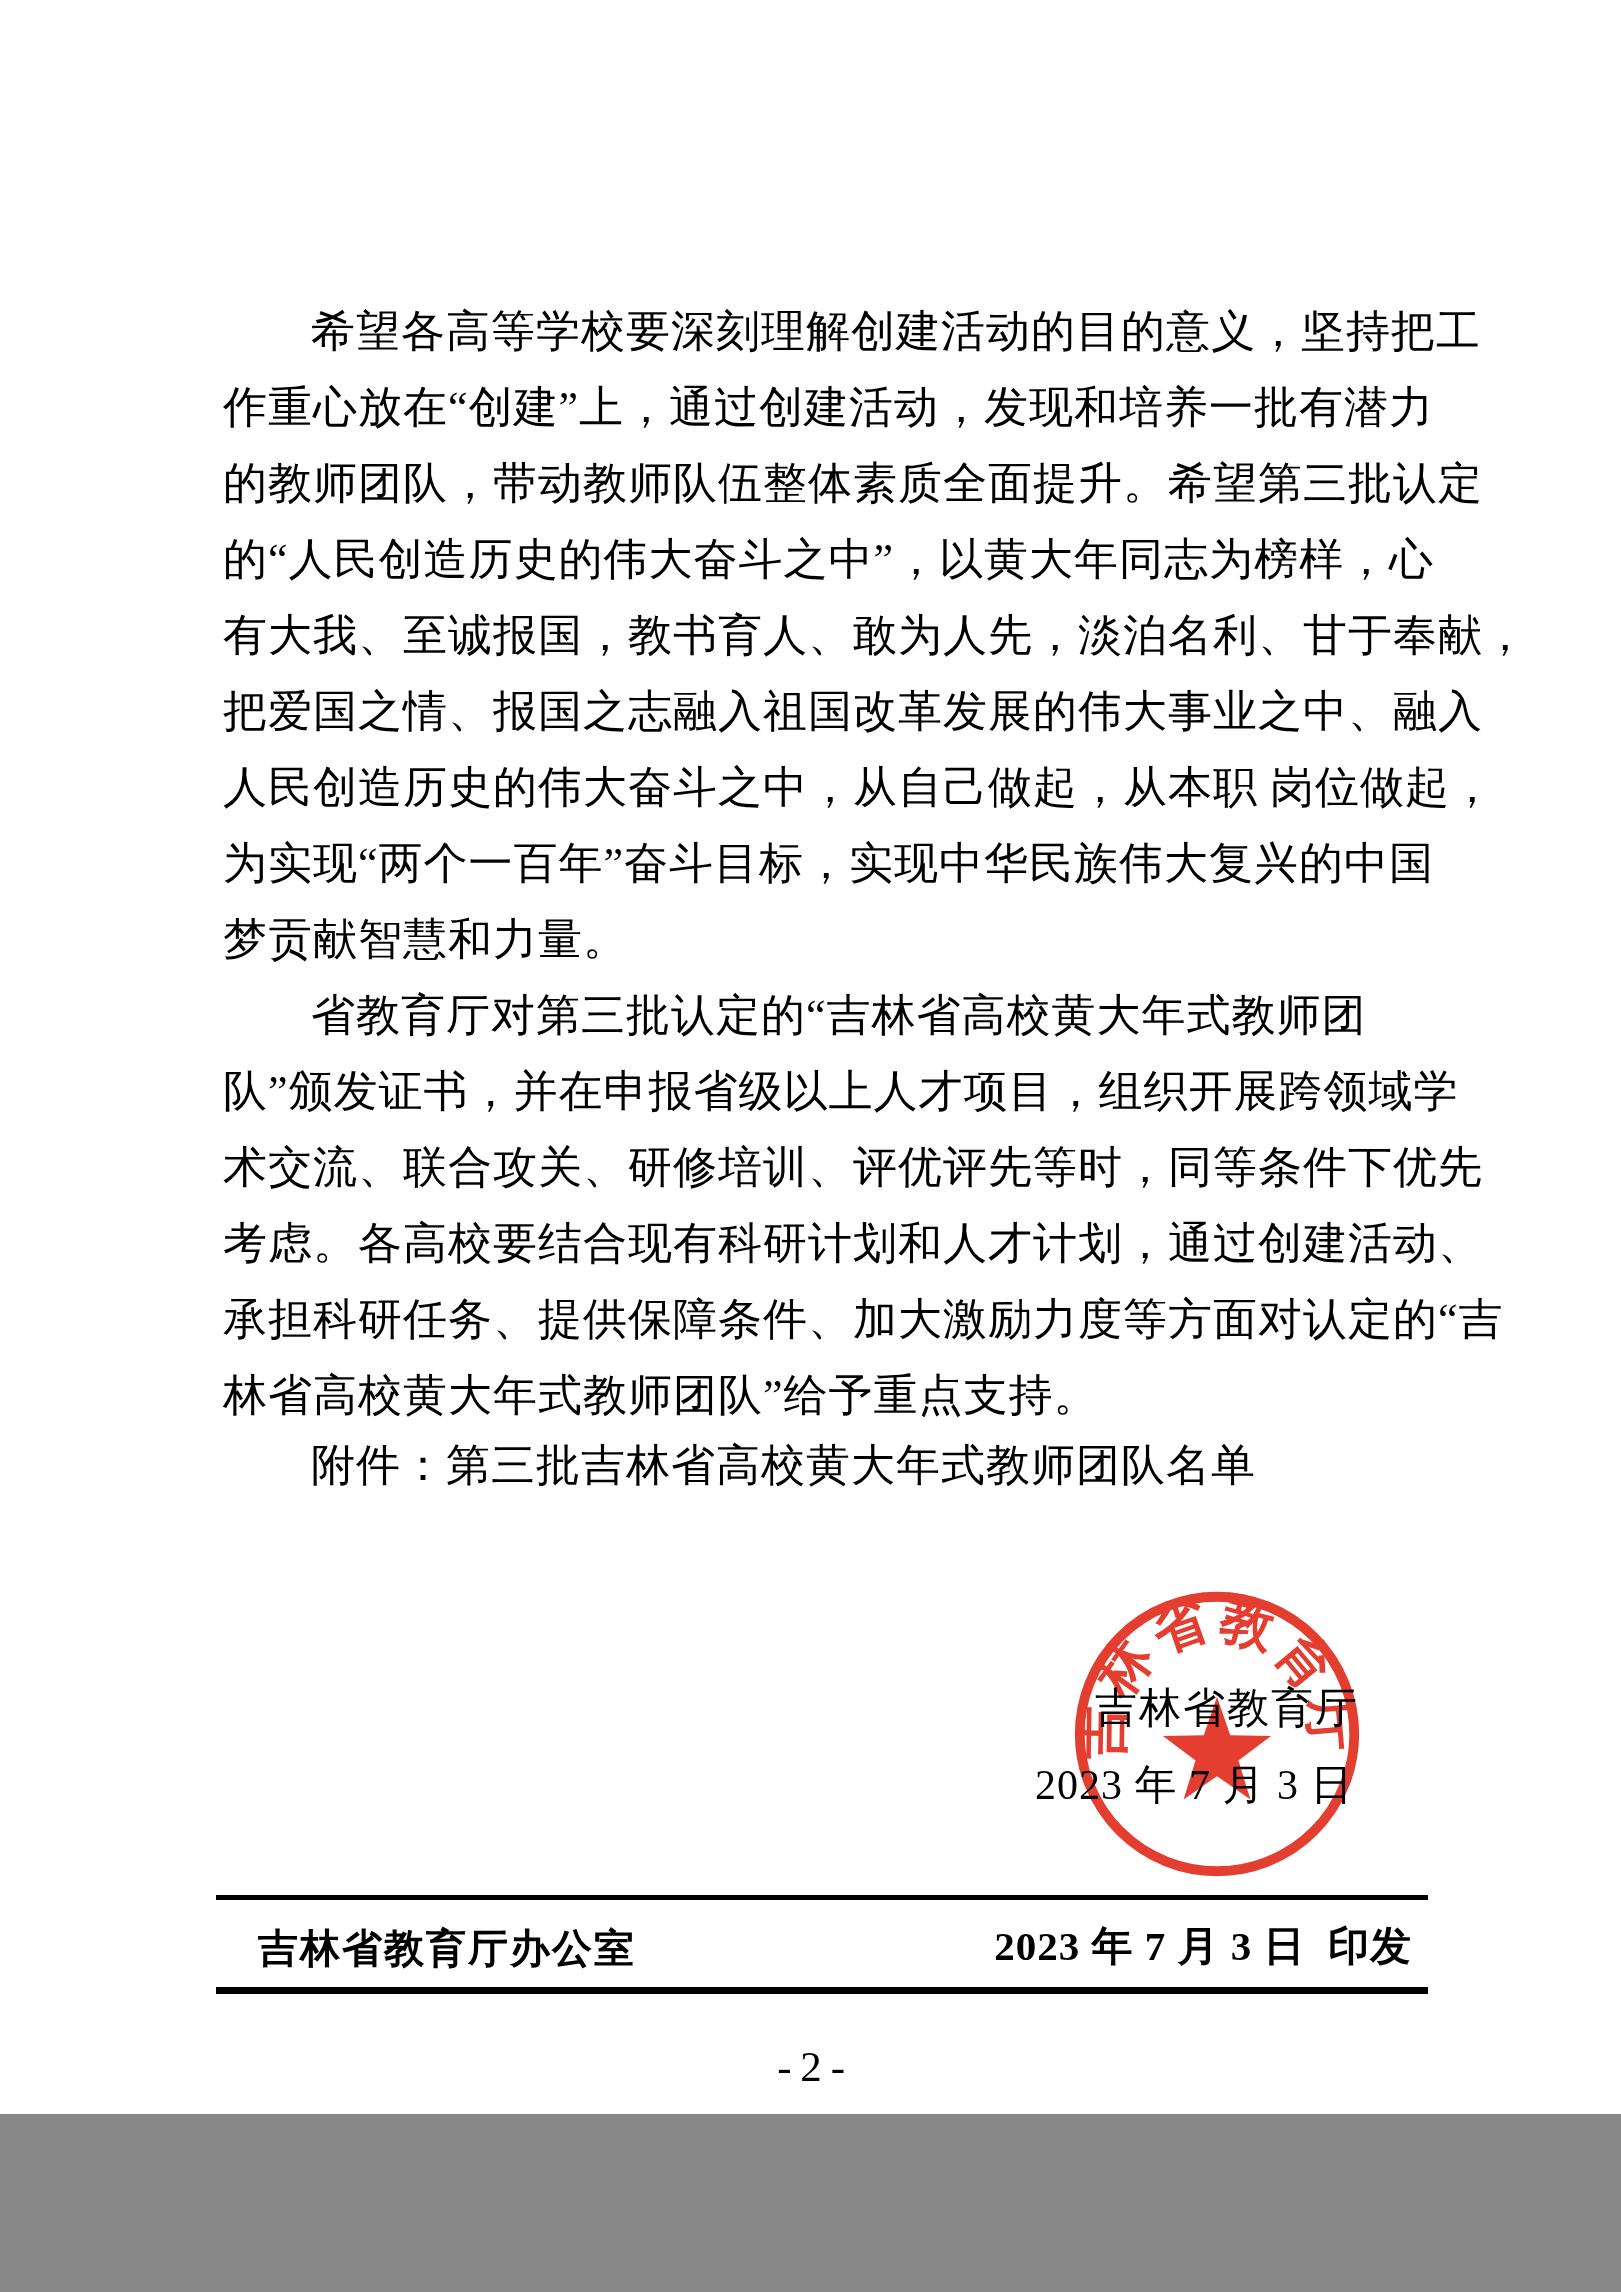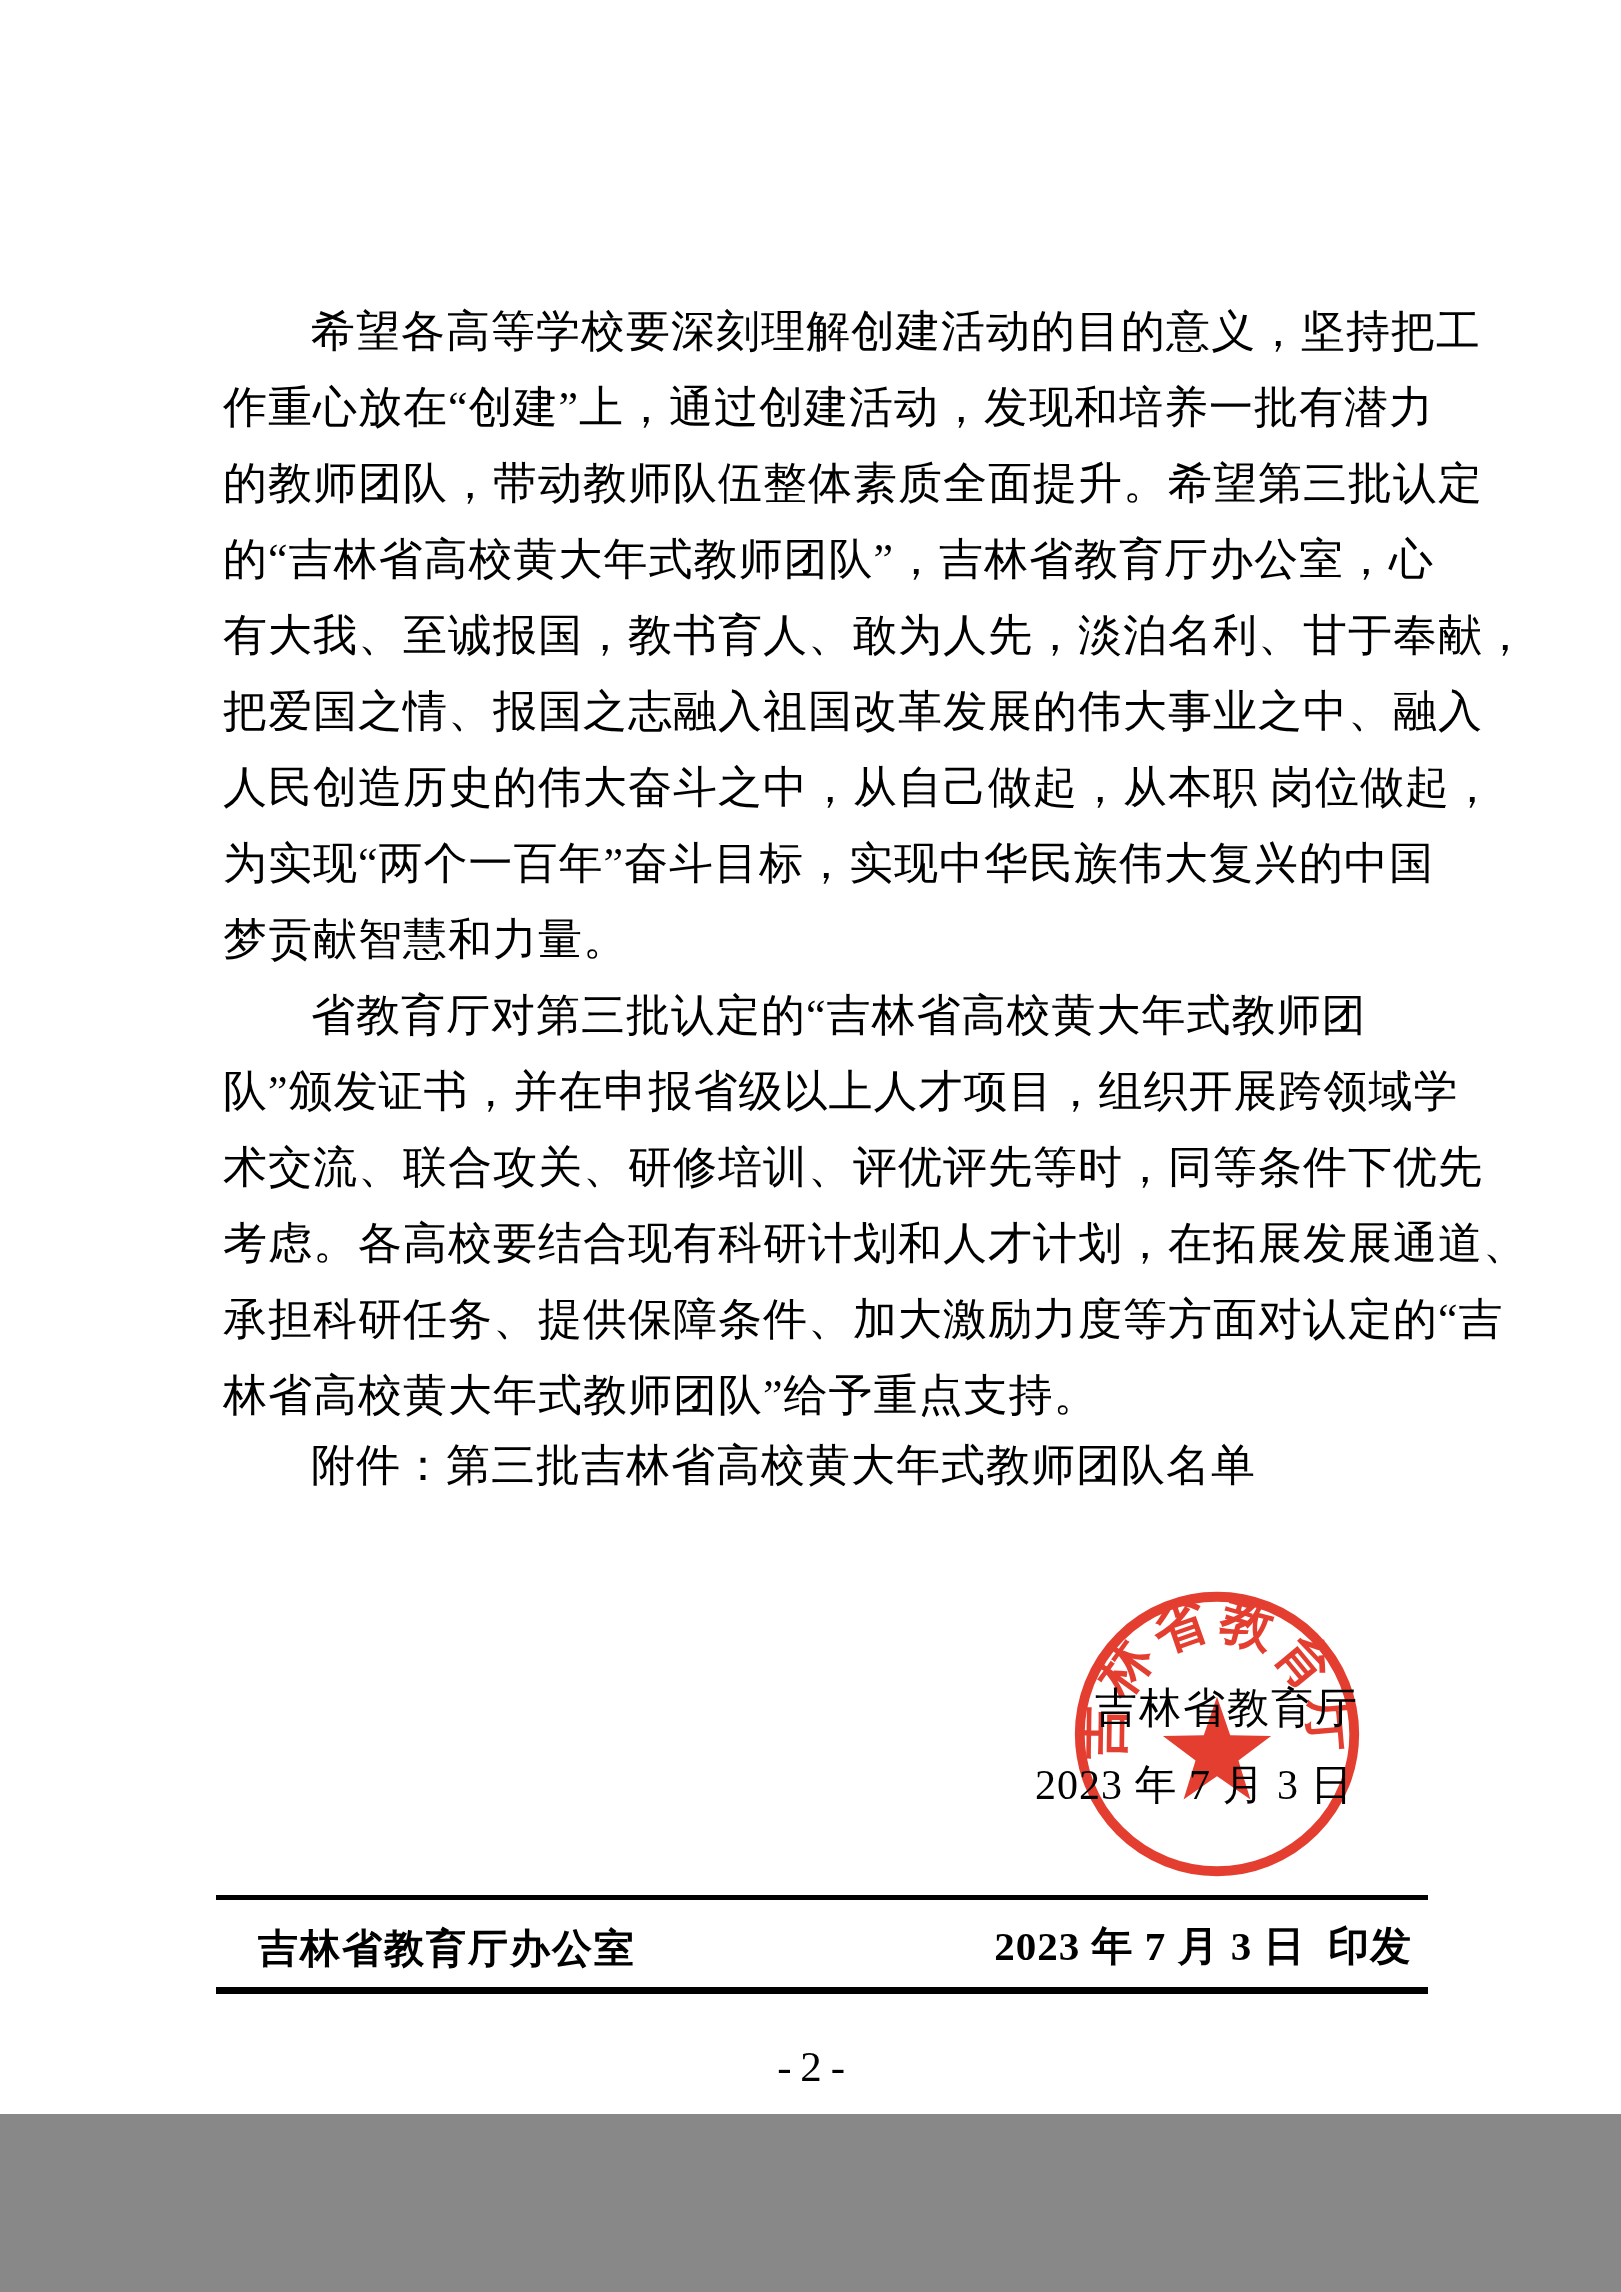--- a/index.html
+++ b/index.html
@@ -96,30 +96,30 @@
 </style>
 </head>
 <body>
 
 <div class="page">
 
   <div class="bodytext">
     <div class="line indent">希望各高等学校要深刻理解创建活动的目的意义，坚持把工</div>
     <div class="line">作重心放在“创建”上，通过创建活动，发现和培养一批有潜力</div>
     <div class="line">的教师团队，带动教师队伍整体素质全面提升。希望第三批认定</div>
-    <div class="line">的“吉林省高校黄大年式教师团队”，吉林省教育厅办公室，心</div>
+    <div class="line">的“人民创造历史的伟大奋斗之中”，以黄大年同志为榜样，心</div>
     <div class="line">有大我、至诚报国，教书育人、敢为人先，淡泊名利、甘于奉献，</div>
     <div class="line">把爱国之情、报国之志融入祖国改革发展的伟大事业之中、融入</div>
     <div class="line">人民创造历史的伟大奋斗之中，从自己做起，从本职 岗位做起，</div>
     <div class="line">为实现“两个一百年”奋斗目标，实现中华民族伟大复兴的中国</div>
     <div class="line">梦贡献智慧和力量。</div>
     <div class="line indent">省教育厅对第三批认定的“吉林省高校黄大年式教师团</div>
     <div class="line">队”颁发证书，并在申报省级以上人才项目，组织开展跨领域学</div>
     <div class="line">术交流、联合攻关、研修培训、评优评先等时，同等条件下优先</div>
-    <div class="line">考虑。各高校要结合现有科研计划和人才计划，在拓展发展通道、</div>
+    <div class="line">考虑。各高校要结合现有科研计划和人才计划，通过创建活动、</div>
     <div class="line">承担科研任务、提供保障条件、加大激励力度等方面对认定的“吉</div>
     <div class="line">林省高校黄大年式教师团队”给予重点支持。</div>
   </div>
 
   <div class="attachment">附件：第三批吉林省高校黄大年式教师团队名单</div>
 
   <div class="sig-org">吉林省教育厅</div>
   <div class="sig-date">2023 年 7 月 3 日</div>
 
   <div class="stamp">

